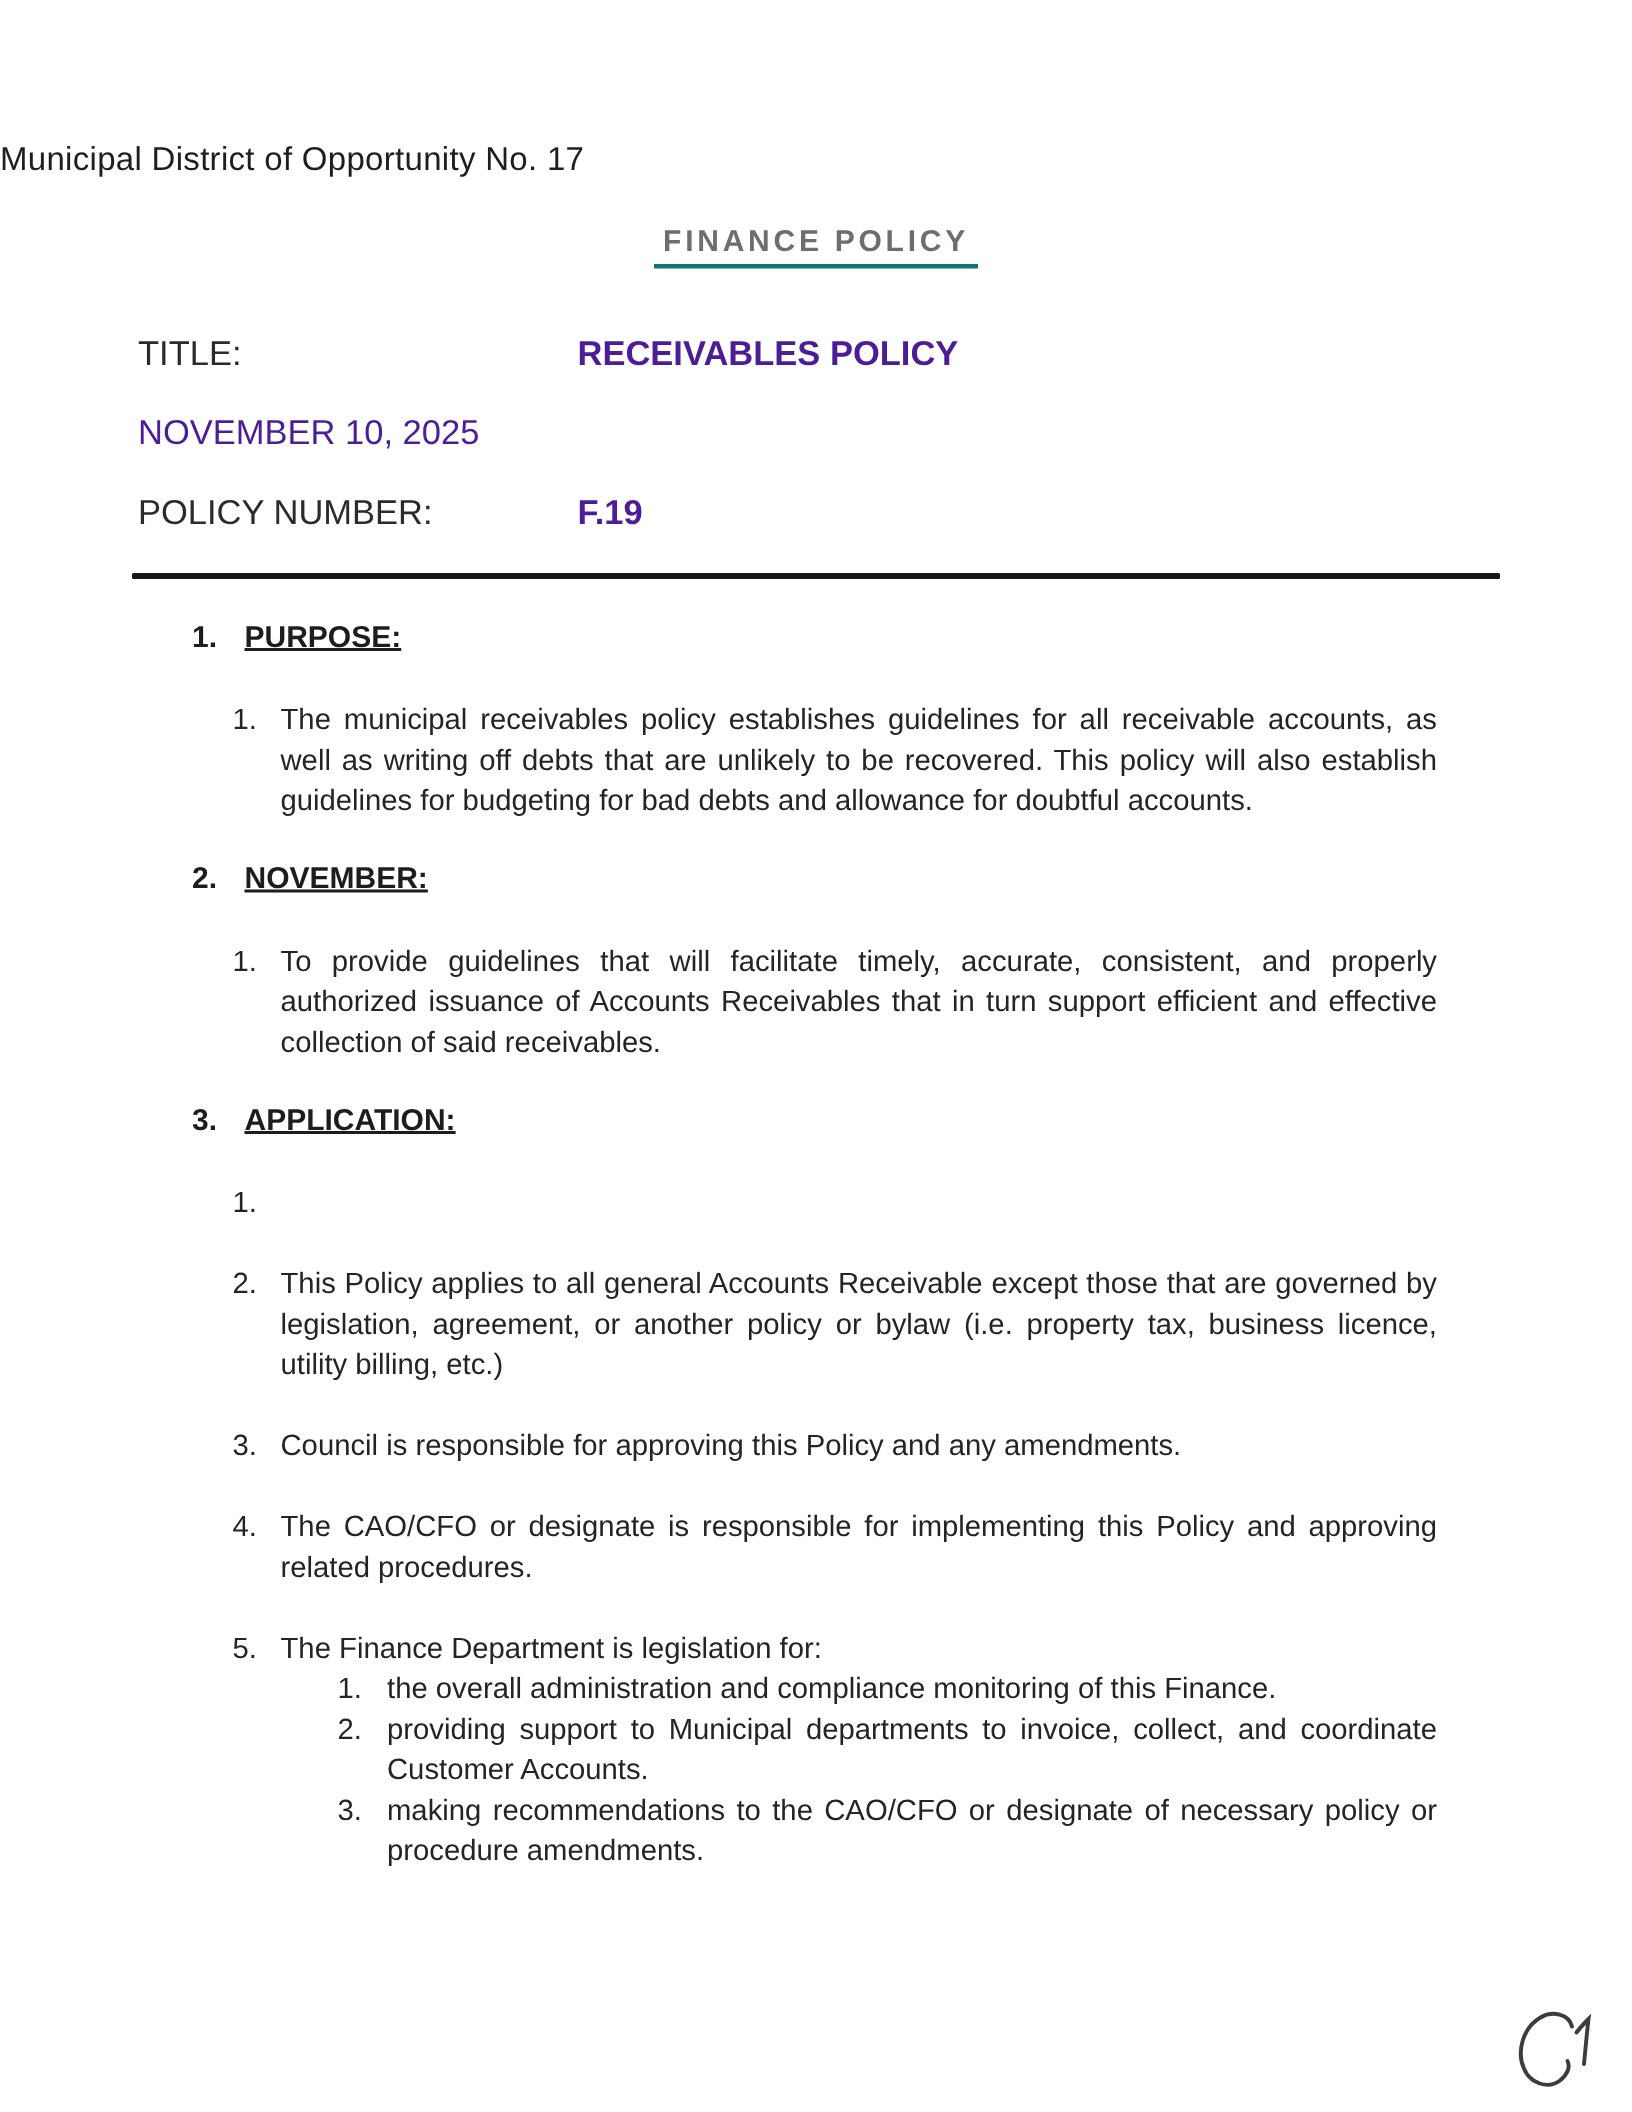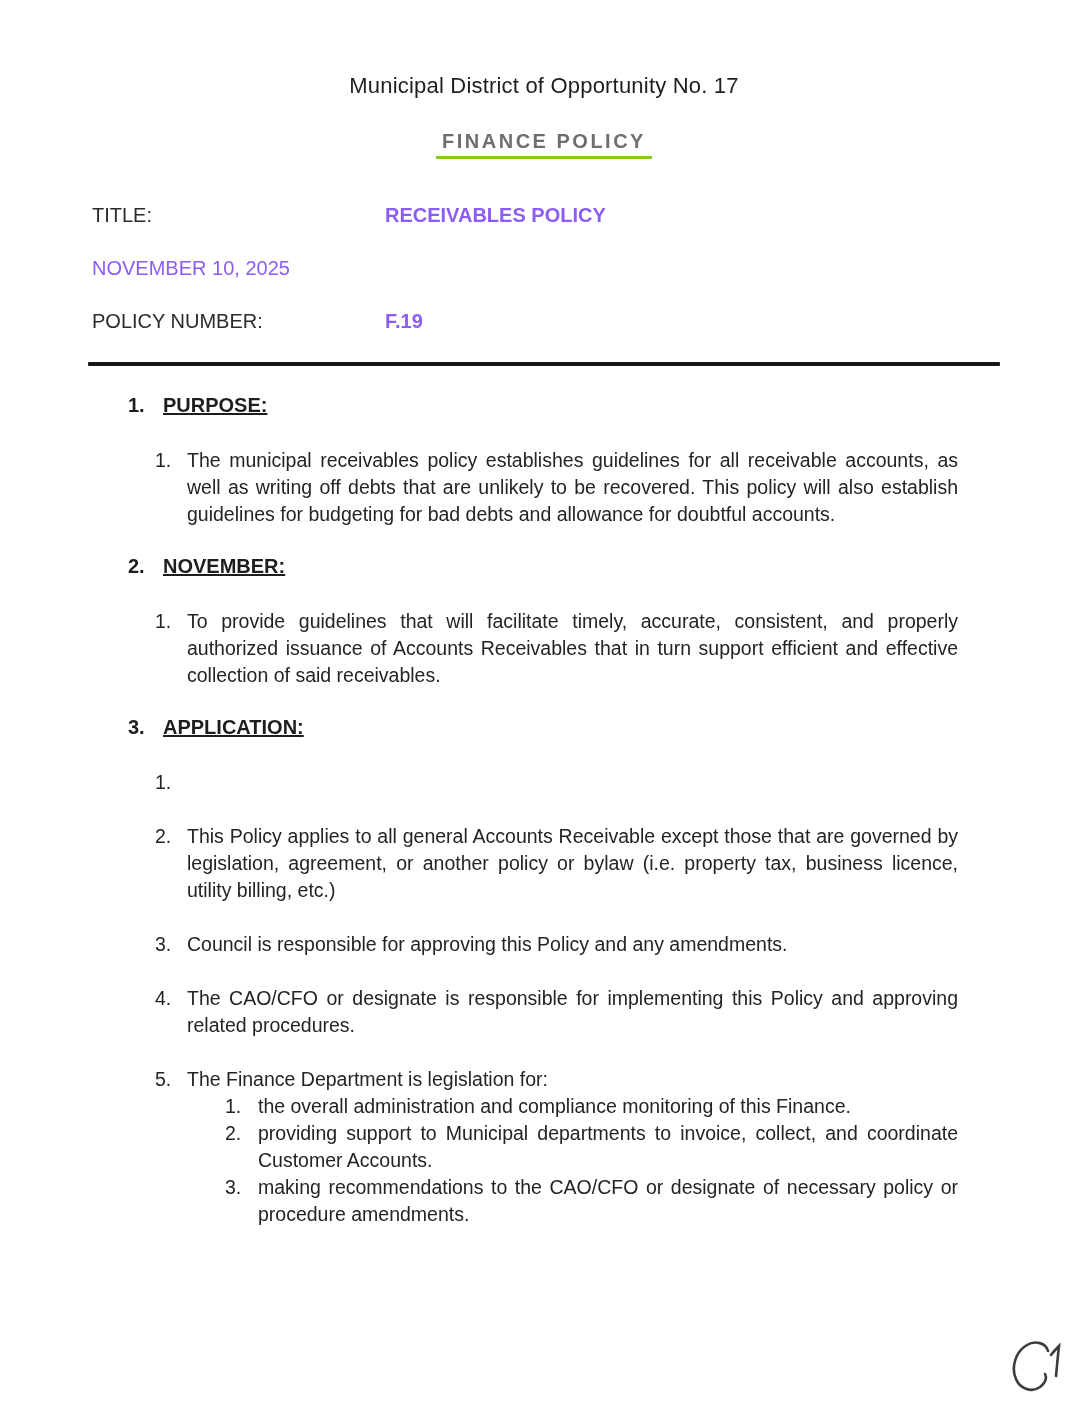--- a/index.html
+++ b/index.html
@@ -12,57 +12,57 @@
     width: 1088px;
     height: 1408px;
     margin: 0 auto;
     background: #ffffff;
     font-family: "Liberation Sans", sans-serif;
     color: #262626;
     overflow: hidden;
   }
   
   .doc-org {
-    padding-top: 72px;
-    text-align: center;
+    padding-top: 92px;
+    text-align: left;
     font-size: 22px;
     line-height: 28px;
     letter-spacing: 0.2px;
     color: #1e1e1e;
   }
   .doc-type-wrap {
     text-align: center;
     margin-top: 30px;
   }
   .doc-type {
     display: inline-block;
     font-size: 20px;
     font-weight: 700;
     letter-spacing: 2.5px;
     color: #6e6e6e;
-    border-bottom: 3px solid #84cc16;
+    border-bottom: 3px solid #0f766e;
     padding: 0 6px 3px 6px;
   }
   
   .meta {
     margin: 44px 0 0 92px;
   }
   .meta-row {
     display: flex;
     line-height: 24px;
     margin-bottom: 29px;
-    font-size: 20px;
+    font-size: 23px;
   }
   .meta-label {
     width: 293px;
     flex: 0 0 293px;
     color: #2b2b2b;
   }
   .meta-value {
-    color: #8b5cf6;
+    color: #4c1d95;
   }
   .meta-value.bold {
     font-weight: 700;
   }
   
   .rule {
     margin: 24px 0 0 88px;
     width: 912px;
     height: 4px;
     background: #171717;

